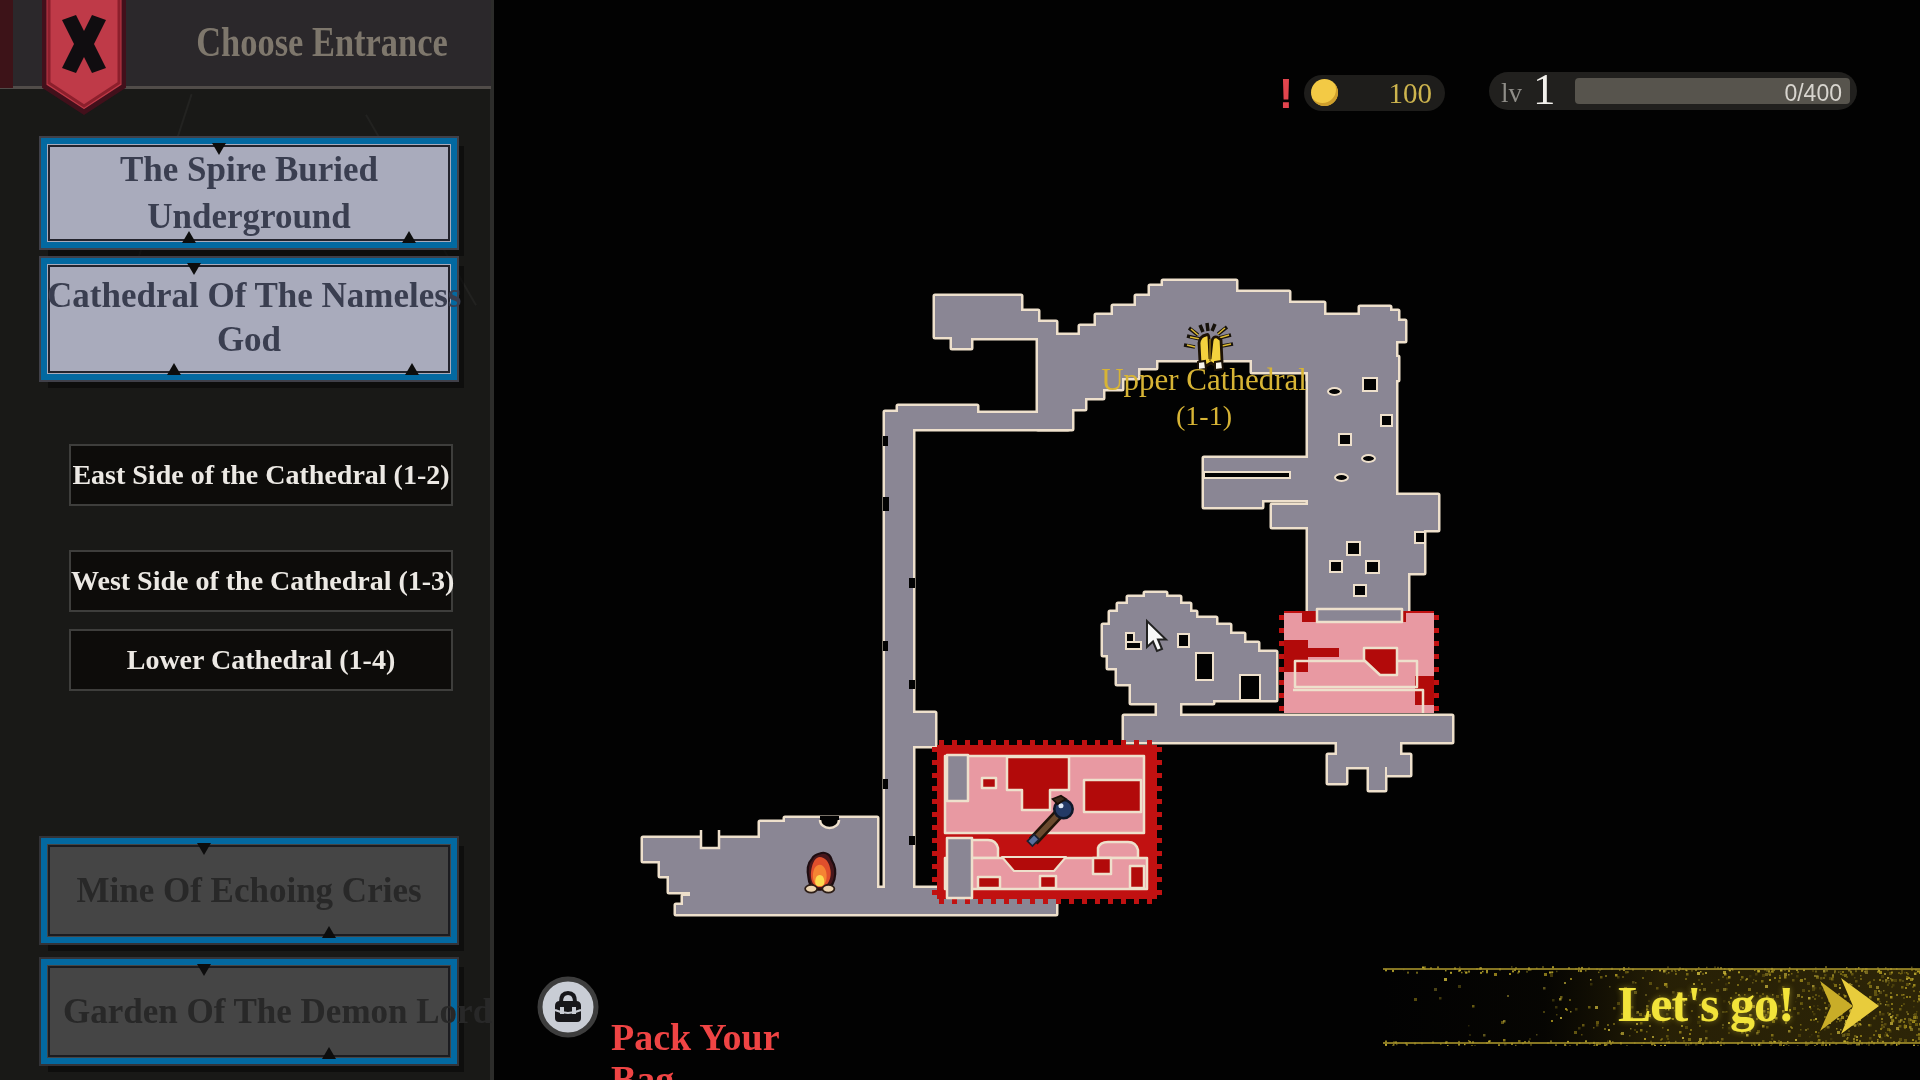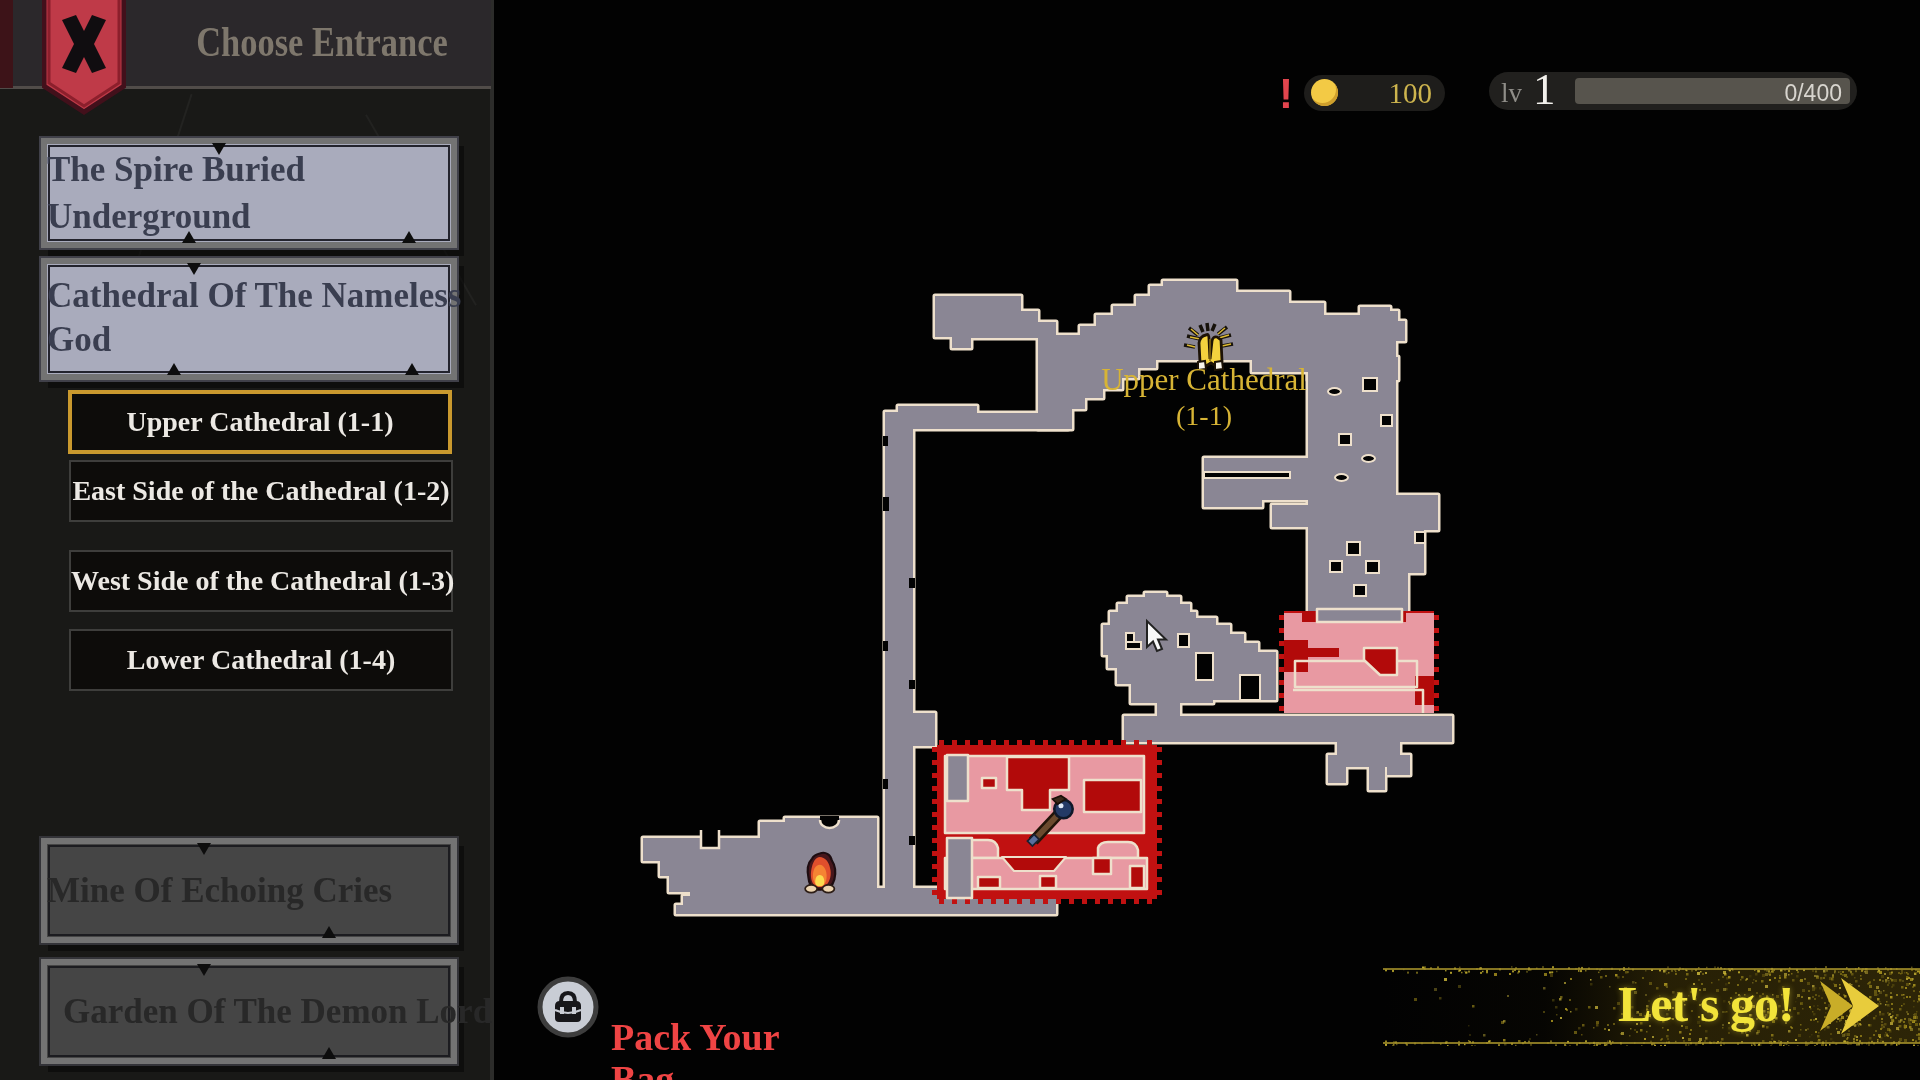--- a/index.html
+++ b/index.html
@@ -1,17 +1,17 @@
 <!DOCTYPE html>
 <html><head><meta charset="utf-8">
 <style>
 html,body{margin:0;padding:0;width:1920px;height:1080px;background:#020202;overflow:hidden;font-family:"Liberation Serif",serif;}
 #stage{position:absolute;inset:0;width:1920px;height:1080px;}
 .abs{position:absolute;}
-.bigbtn{position:absolute;left:41px;width:404px;background:#a9abbc;border:6px solid #737373;box-shadow:0 0 0 2px #404049, 7px 8px 0 rgba(5,5,5,0.55);color:#3a3e50;text-align:left;font-weight:bold;}
+.bigbtn{position:absolute;left:41px;width:404px;background:#a9abbc;border:6px solid #0369a1;box-shadow:0 0 0 2px #404049, 7px 8px 0 rgba(5,5,5,0.55);color:#3a3e50;text-align:center;font-weight:bold;}
 .bigbtn .inner{position:absolute;inset:1px;border:2px solid #23232d;}
 .bigbtn .txt{position:relative;z-index:2;overflow:visible;white-space:nowrap;}
 .notch-d{position:absolute;top:-1px;width:0;height:0;border-left:7px solid transparent;border-right:7px solid transparent;border-top:12px solid #0d0d0d;z-index:3;}
 .notch-u{position:absolute;bottom:-1px;width:0;height:0;border-left:7px solid transparent;border-right:7px solid transparent;border-bottom:12px solid #0d0d0d;z-index:3;}
 .subbtn{position:absolute;left:69px;width:380px;height:58px;background:#0d0c0a;border:2px solid #3e3e3c;color:#ece9e4;text-align:center;font-weight:bold;font-size:28px;line-height:58px;white-space:nowrap;}
 .dis{background:#454545;color:#282828;box-shadow:0 0 0 2px #333338, 7px 8px 0 rgba(5,5,5,0.55);}
 .dis .inner{border-color:#1c1c20;}
 </style></head>
 <body>
 <div id="stage">
@@ -44,23 +44,22 @@
 </div>
 
 <div class="bigbtn" style="top:258px;height:100px;font-size:35px;line-height:44px;padding-top:10px;">
 <div class="inner"></div>
 <div class="notch-d" style="left:140px;"></div>
 <div class="notch-u" style="left:120px;"></div>
 <div class="notch-u" style="left:358px;"></div>
 <div class="txt" style="white-space:nowrap;">Cathedral Of The Nameless<br>God</div>
 </div>
 
-<div class="subbtn" style="top:390px;height:56px;line-height:56px;border:4px solid #c9992e;left:68px;width:376px;">Upper Cathedral (1-1)</div>
-
-<div class="subbtn" style="top:460px;">East Side of the Cathedral (1-2)</div>
+
+<div class="subbtn" style="top:444px;">East Side of the Cathedral (1-2)</div>
 
 <div class="subbtn" style="top:550px;">West Side of the Cathedral (1-3)</div>
 
 <div class="subbtn" style="top:629px;">Lower Cathedral (1-4)</div>
 
 
 <div class="bigbtn dis" style="top:838px;height:93px;font-size:35px;line-height:93px;">
 <div class="inner"></div>
 <div class="notch-d" style="left:150px;"></div>
 <div class="notch-u" style="left:275px;"></div>

